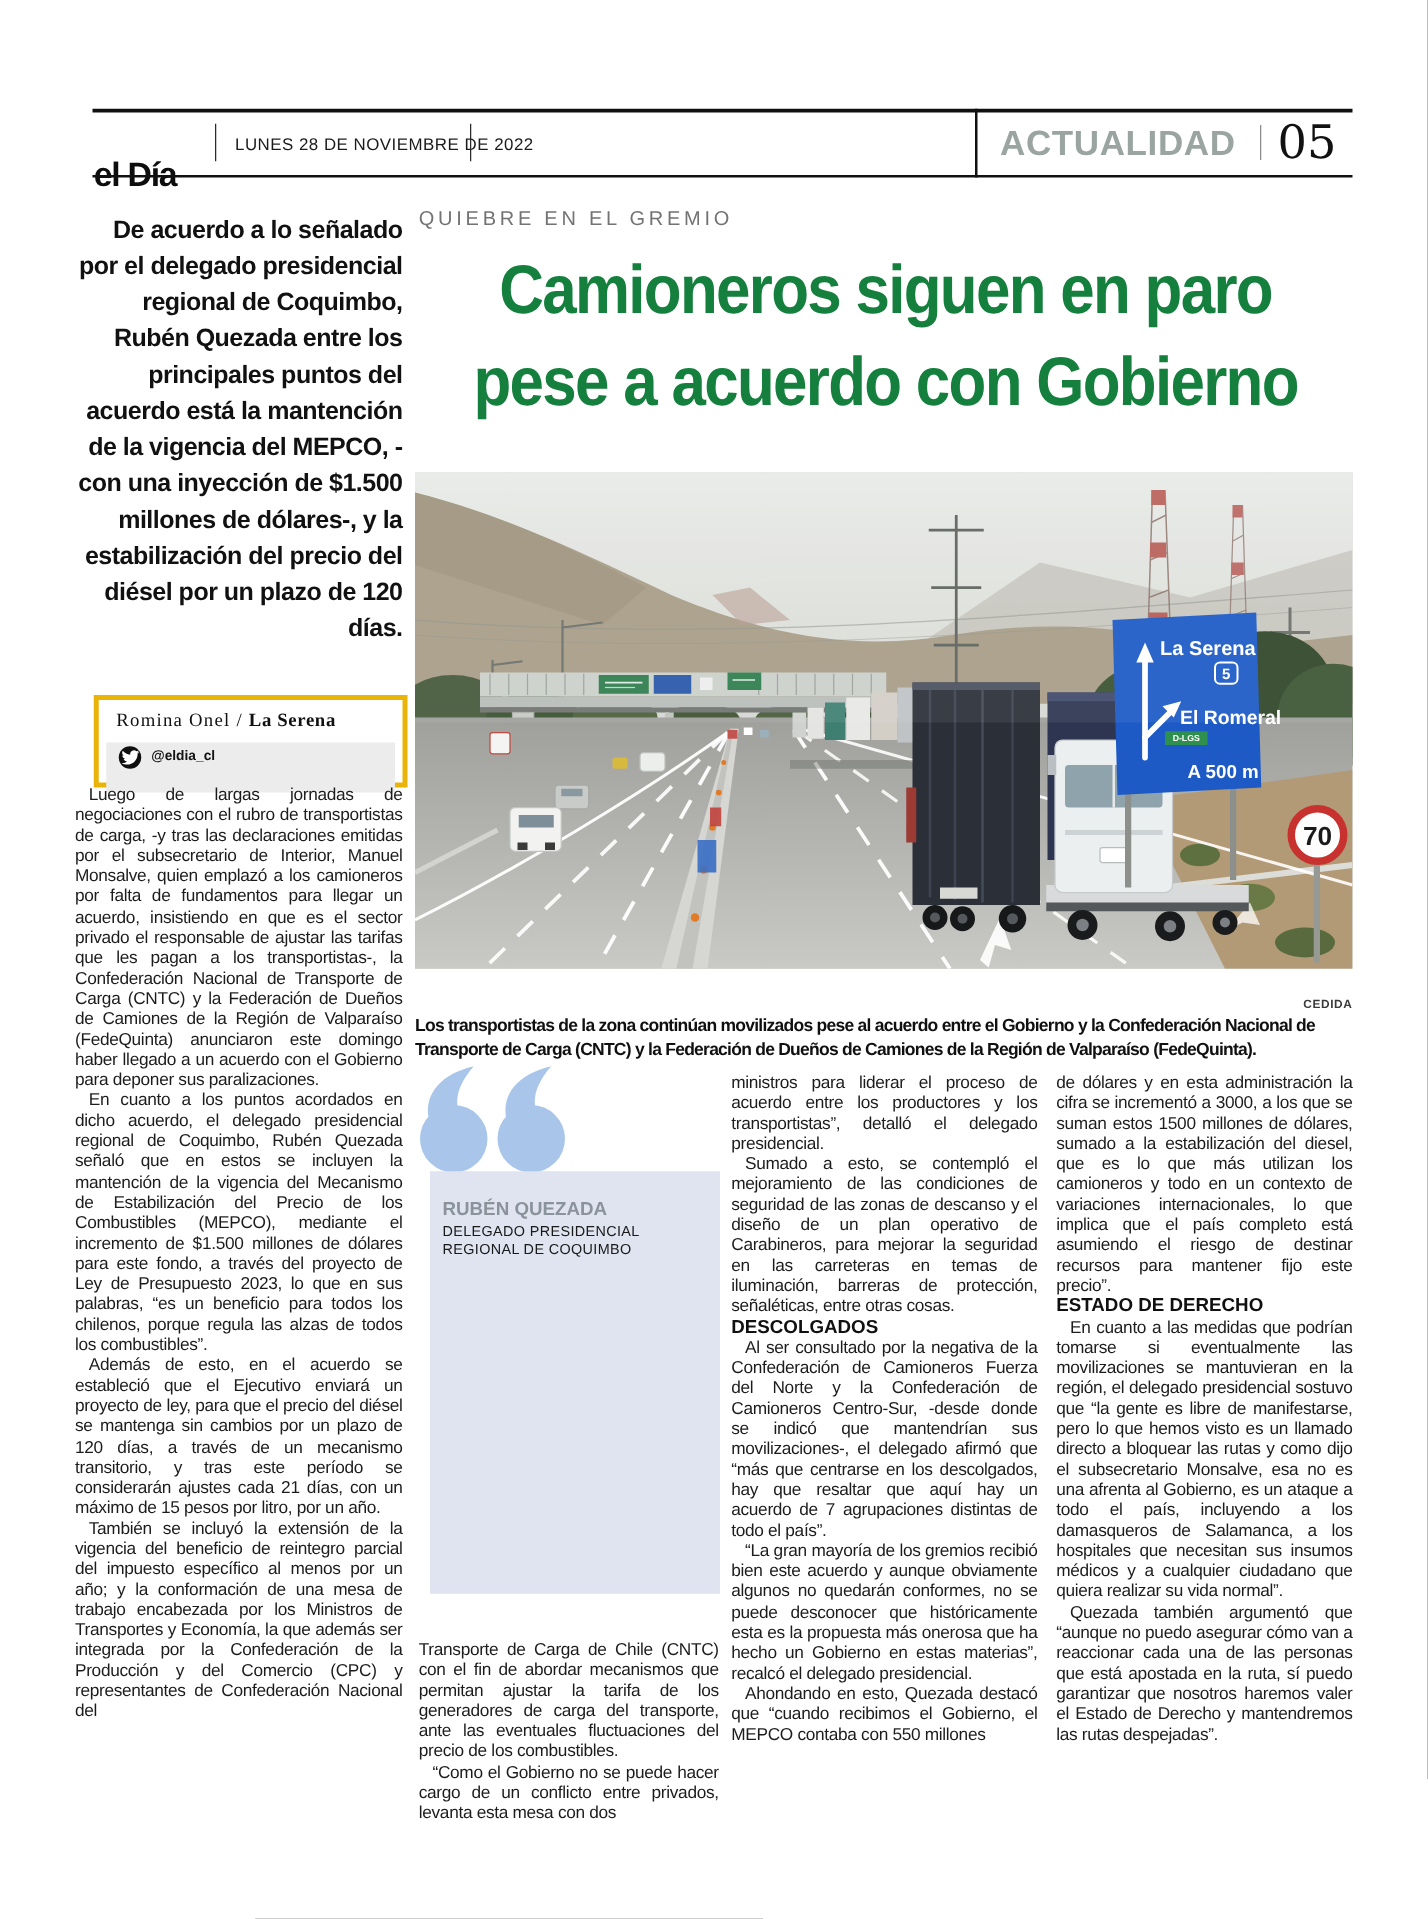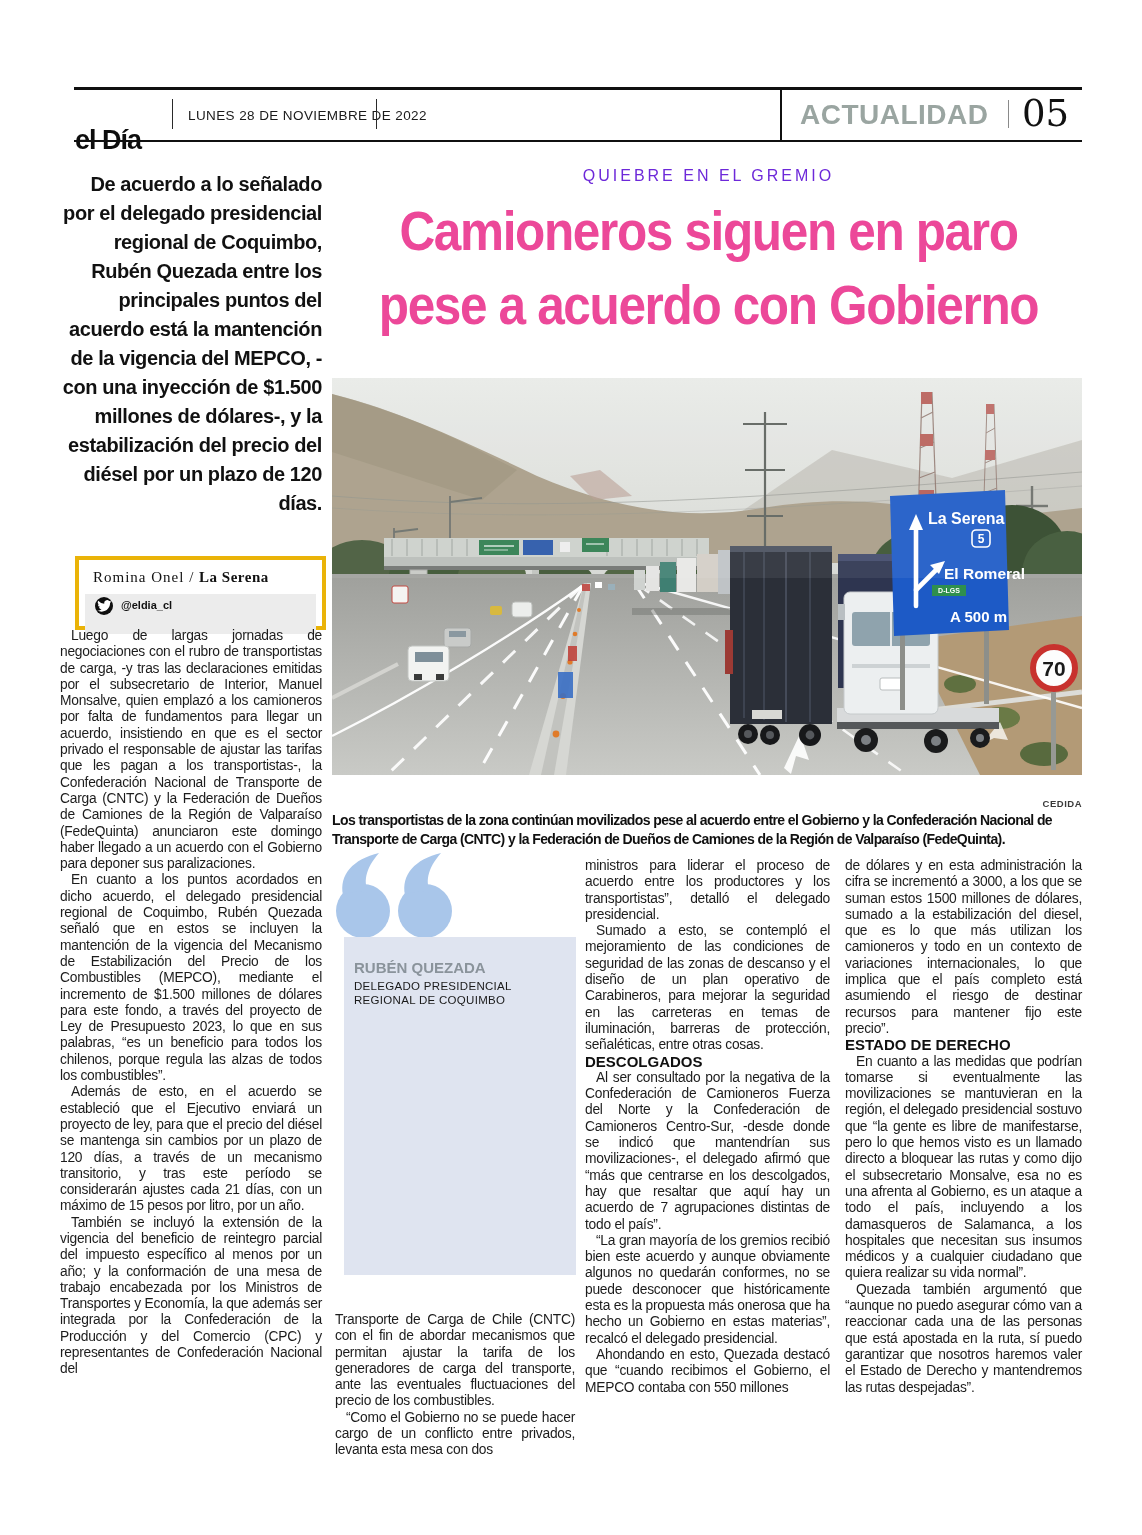--- a/index.html
+++ b/index.html
@@ -16,22 +16,22 @@
   #bar2{left:376px;top:99px;height:30px;}
   #date{left:188px;top:108px;font-size:13.5px;letter-spacing:.4px;color:#1a1a1a;}
   #section-divider{left:780px;top:87px;width:2px;height:55px;background:#101010;}
   #section{left:800px;top:99px;font-size:28px;font-weight:800;letter-spacing:.5px;color:#9aa5a1;}
   #pagenum-bar{left:1008px;top:100px;height:28px;width:1px;background:#8a8a8a;}
   #pagenum{left:1022px;top:92px;font-family:"DejaVu Serif","Liberation Serif",serif;font-size:37px;color:#111;}
 
   
   #deck{left:60px;top:170px;width:262px;text-align:right;font-size:20px;line-height:29px;
         font-weight:700;letter-spacing:-.4px;color:#111;}
-  #kicker{left:335px;top:167px;width:747px;text-align:center;font-size:16px;letter-spacing:3px;color:#6d28d9;}
-  #headline{left:335px;top:194px;width:747px;text-align:center;font-weight:700;color:#ec4899;
+  #kicker{left:335px;top:167px;width:747px;font-size:16px;letter-spacing:3px;color:#737373;}
+  #headline{left:335px;top:194px;width:747px;text-align:center;font-weight:700;color:#15803d;
             font-size:55px;line-height:74px;letter-spacing:-1.5px;}
   #headline .hl{transform:scaleX(.9);transform-origin:50% 50%;white-space:nowrap;}
 
   
   #byline-box{left:75px;top:556px;width:243px;height:66px;border:4px solid #eab308;background:#fff;}
   #byline-name{position:absolute;left:14px;top:9px;font-family:"Liberation Serif",serif;font-size:15px;
                letter-spacing:1px;color:#111;}
   #byline-name b{letter-spacing:.5px;}
   #byline-social{position:absolute;left:6px;right:6px;top:34px;height:40px;background:#ececec;}
   #tw-badge{position:absolute;left:10px;top:3px;width:18px;height:18px;border-radius:50%;background:#0f0f0f;}

